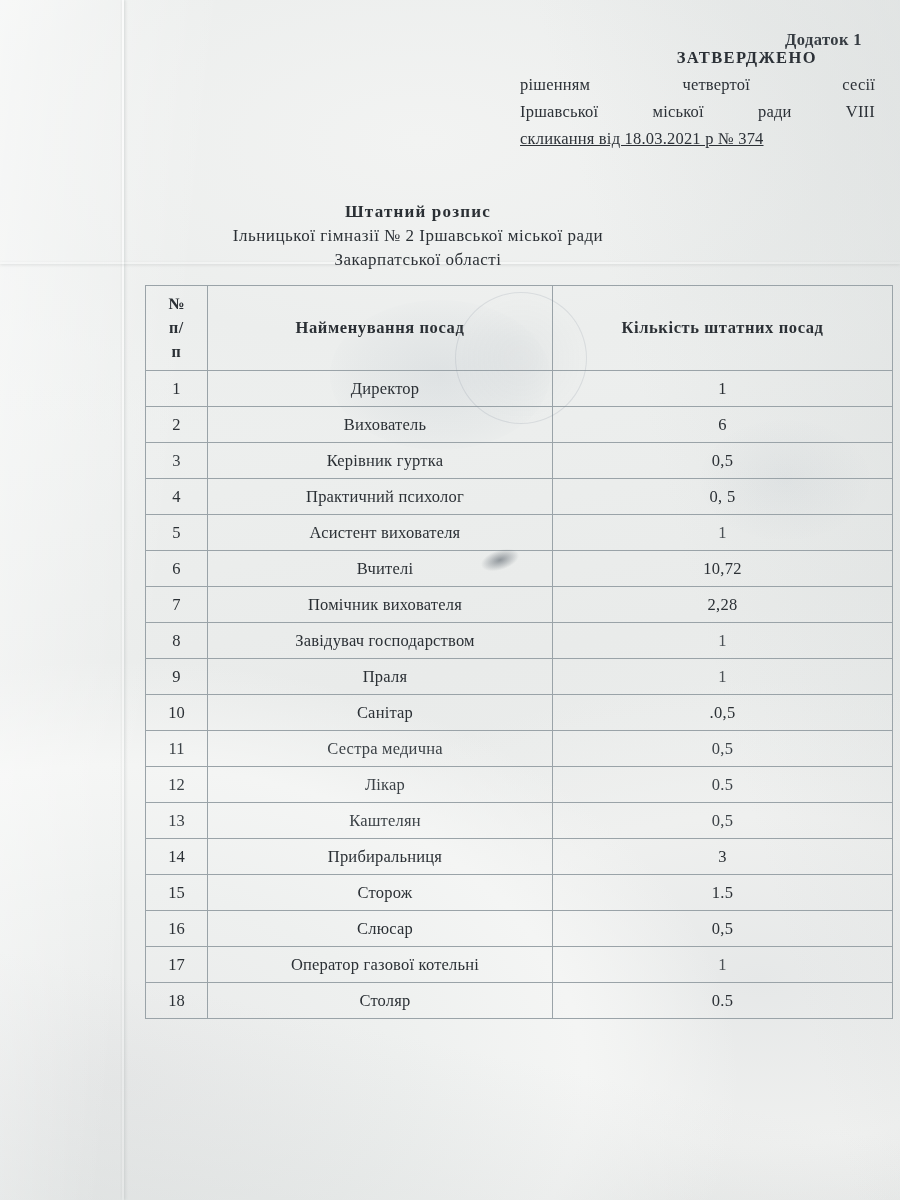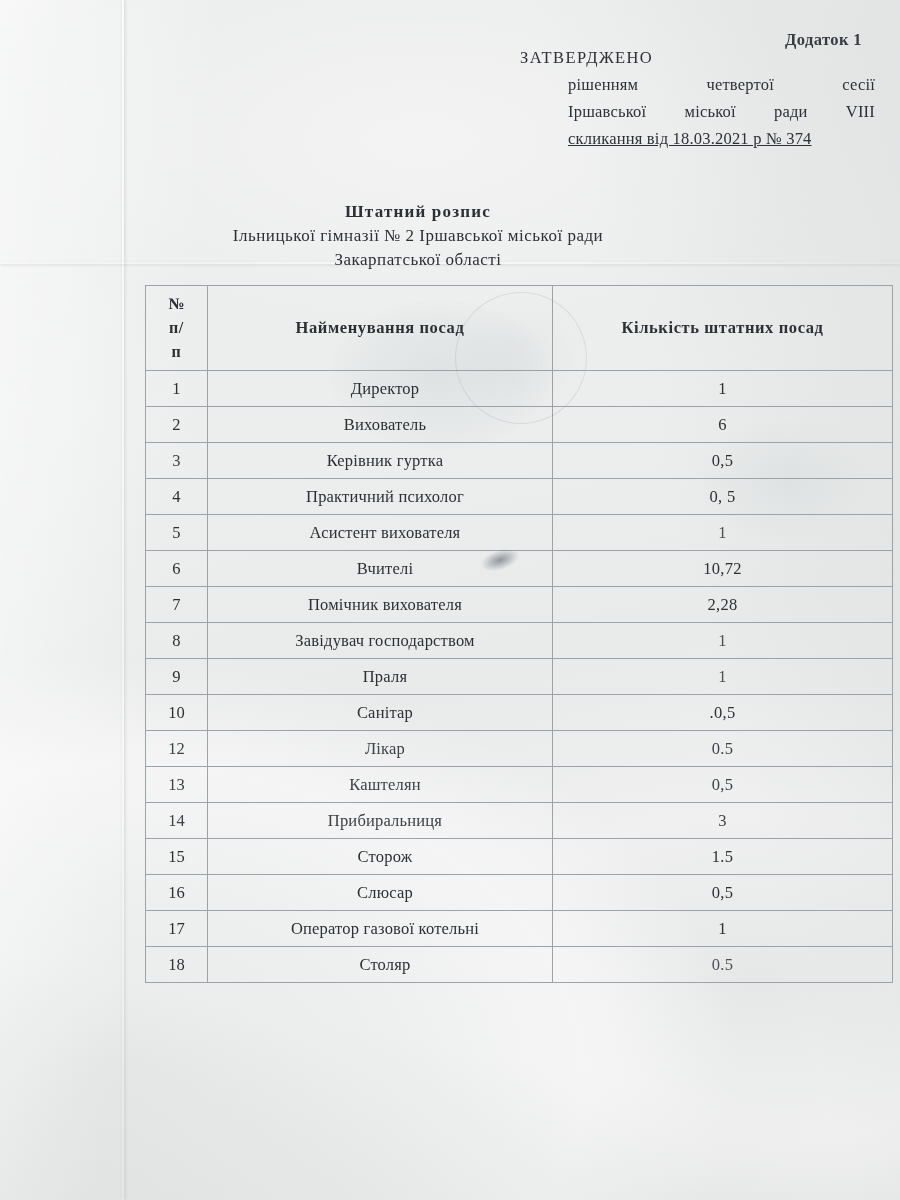--- a/index.html
+++ b/index.html
@@ -72,31 +72,30 @@
     position: absolute;
     left: 520px;
     top: 44px;
     width: 355px;
     font-size: 16.5px;
     line-height: 27px;
     color: #2c3137;
   }
   .approve-title {
     display: block;
-    text-align: left;
-    font-weight: normal;
+    text-align: right;
+    font-weight: bold;
     letter-spacing: 1.4px;
     padding-right: 58px;
   }
   .approve-line {
     display: block;
     text-align: justify;
     text-align-last: justify;
     letter-spacing: 0.2px;
-    margin-left: 48px;
   }
   .approve-line.last {
     text-align: left;
     text-align-last: left;
     text-decoration: underline;
   }
 
   .doc-title {
     position: absolute;
     left: 0;
@@ -275,20 +274,25 @@
           <td class="c-num">9</td>
           <td class="c-name">Праля</td>
           <td class="c-qty">1</td>
         </tr>
         <tr>
           <td class="c-num">10</td>
           <td class="c-name">Санітар</td>
           <td class="c-qty">.0,5</td>
         </tr>
         <tr>
+          <td class="c-num">11</td>
+          <td class="c-name">Сестра медична</td>
+          <td class="c-qty">0,5</td>
+        </tr>
+        <tr>
           <td class="c-num">12</td>
           <td class="c-name">Лікар</td>
           <td class="c-qty">0.5</td>
         </tr>
         <tr>
           <td class="c-num">13</td>
           <td class="c-name">Каштелян</td>
           <td class="c-qty">0,5</td>
         </tr>
         <tr>

